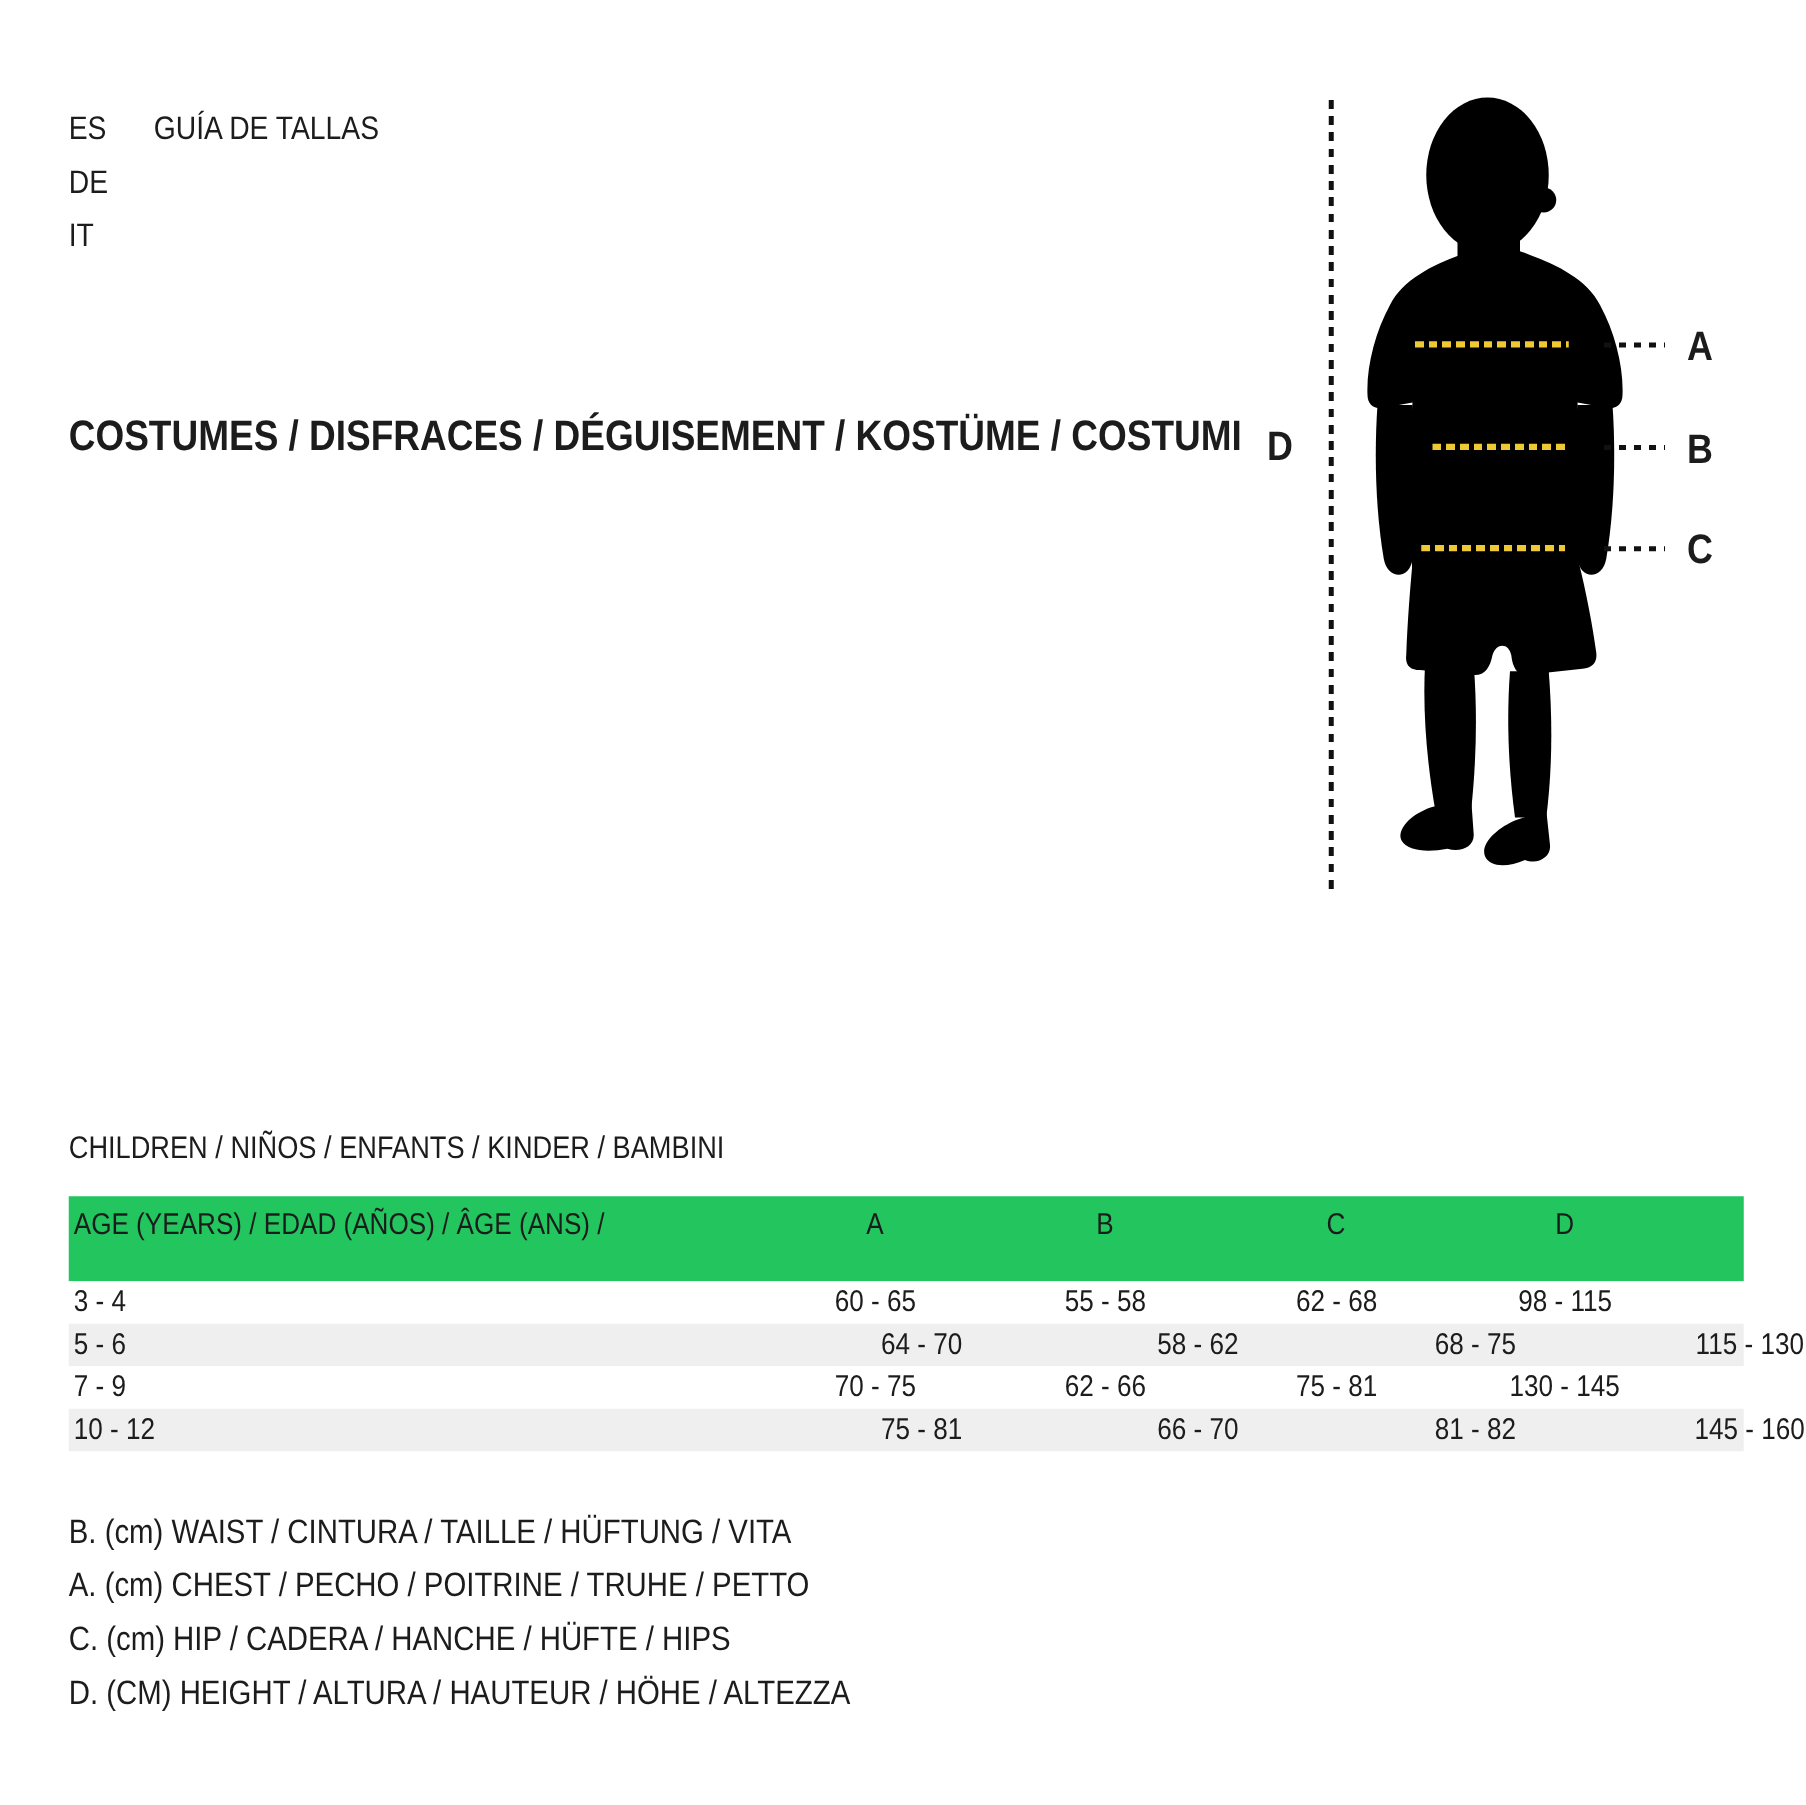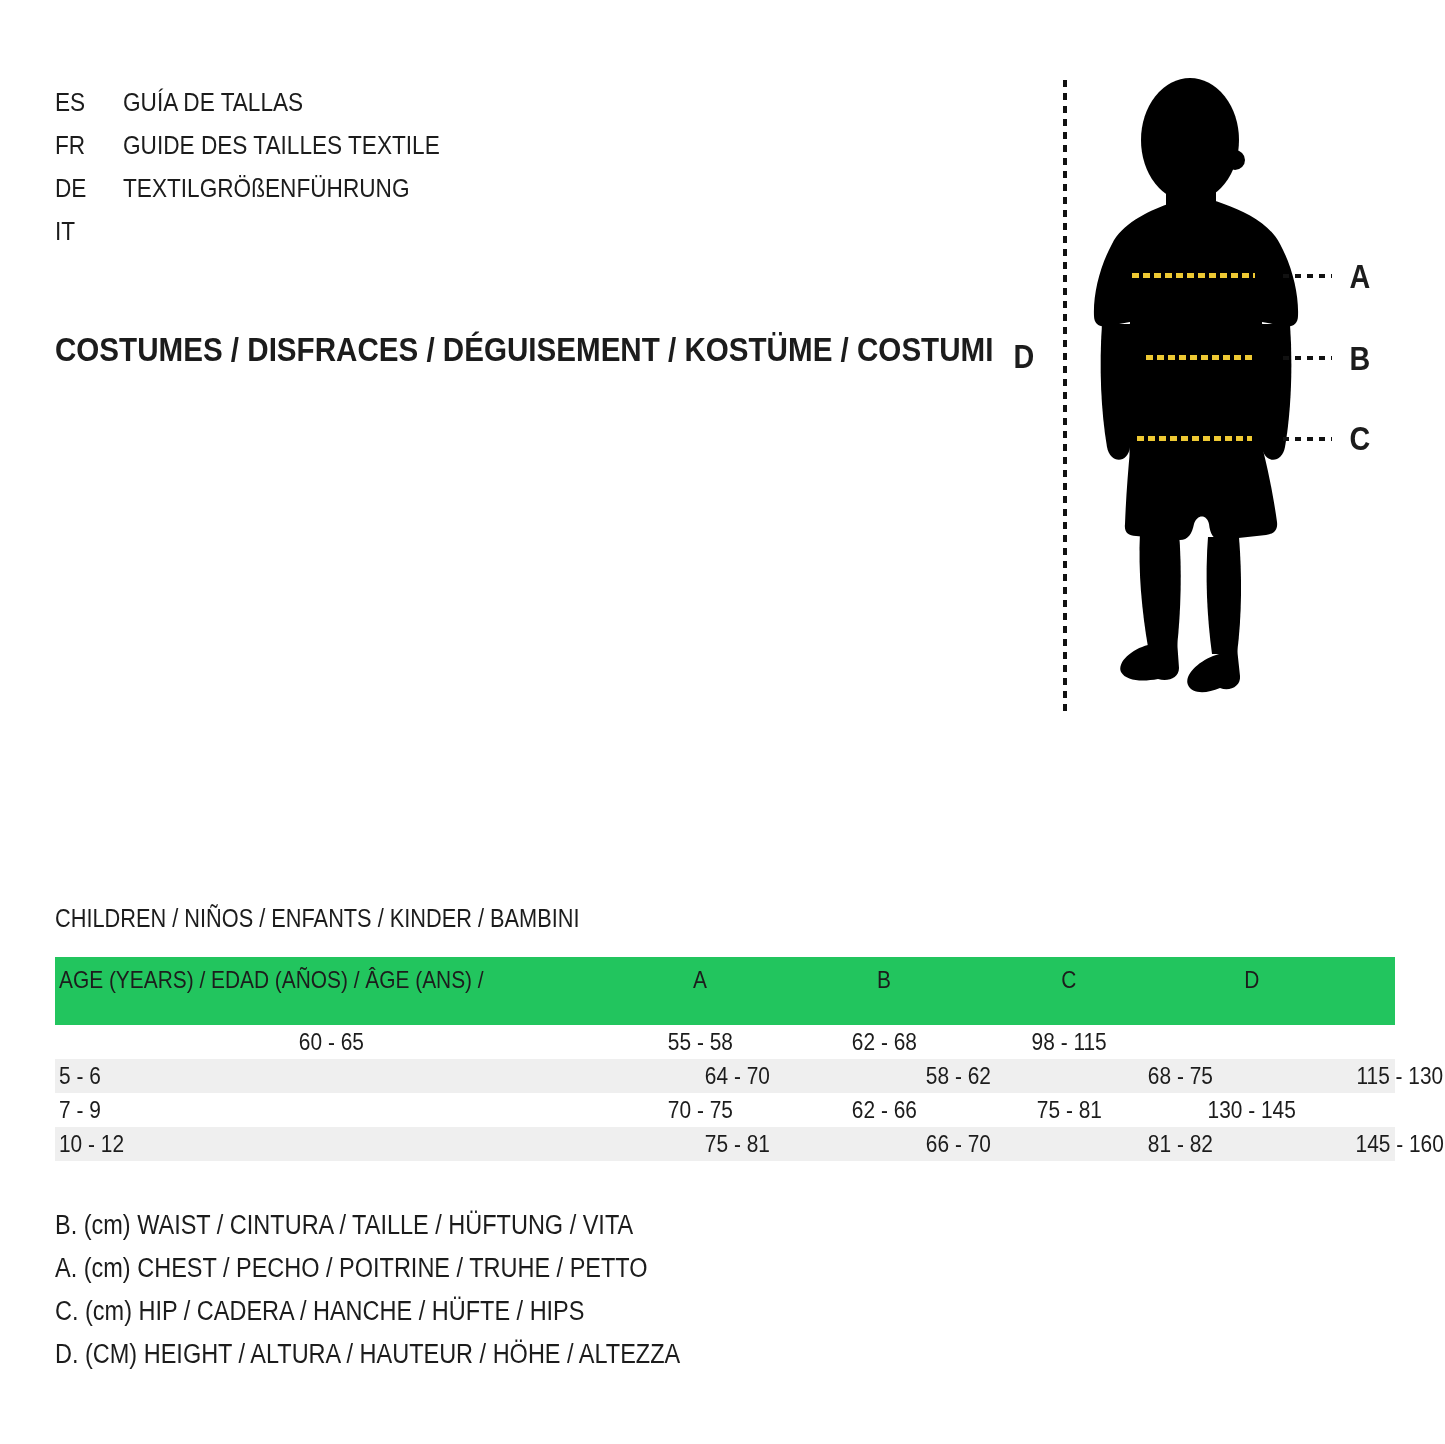--- a/index.html
+++ b/index.html
@@ -57,26 +57,21 @@
 <body>
 
 <div class="page">
 
   <section class="lang-block">
     <div class="lang-row">
       <span class="lang-code"><span class="cx">ES</span></span>
       <span class="lang-label"><span class="cx">GUÍA DE TALLAS</span></span>
     </div>
     <div class="lang-row">
-      <span class="lang-code"><span class="cx">FR</span></span>
-      <span class="lang-label"><span class="cx">GUIDE DES TAILLES TEXTILE</span></span>
-    </div>
-    <div class="lang-row">
       <span class="lang-code"><span class="cx">DE</span></span>
-      <span class="lang-label"><span class="cx">TEXTILGRÖßENFÜHRUNG</span></span>
     </div>
     <div class="lang-row">
       <span class="lang-code"><span class="cx">IT</span></span>
     </div>
   </section>
 
   <h1 class="category-title"><span class="cx">COSTUMES / DISFRACES / DÉGUISEMENT / KOSTÜME / COSTUMI</span></h1>
 
   <div class="vdash"></div>
   <div class="mlabel mlabel-d"><span class="cxc">D</span></div>
@@ -115,20 +110,21 @@
         <div><span class="cx">AGE (YEARS) / EDAD (AÑOS) / ÂGE (ANS) /</span></div>
       </div>
       <div class="col-h"><span class="cxc">A</span></div>
       <div class="col-h"><span class="cxc">B</span></div>
       <div class="col-h"><span class="cxc">C</span></div>
       <div class="col-h"><span class="cxc">D</span></div>
       <div></div>
     </div>
 
     <div class="trow">
+      <div class="age-cell"><span class="cx">3 - 4</span></div>
       <div class="val-cell"><span class="cxc">60 - 65</span></div>
       <div class="val-cell"><span class="cxc">55 - 58</span></div>
       <div class="val-cell"><span class="cxc">62 - 68</span></div>
       <div class="val-cell"><span class="cxc">98 - 115</span></div>
       <div></div>
     </div>
     <div class="trow alt">
       <div class="age-cell"><span class="cx">5 - 6</span></div>
       <div class="val-cell"><span class="cxc">64 - 70</span></div>
       <div class="val-cell"><span class="cxc">58 - 62</span></div>

